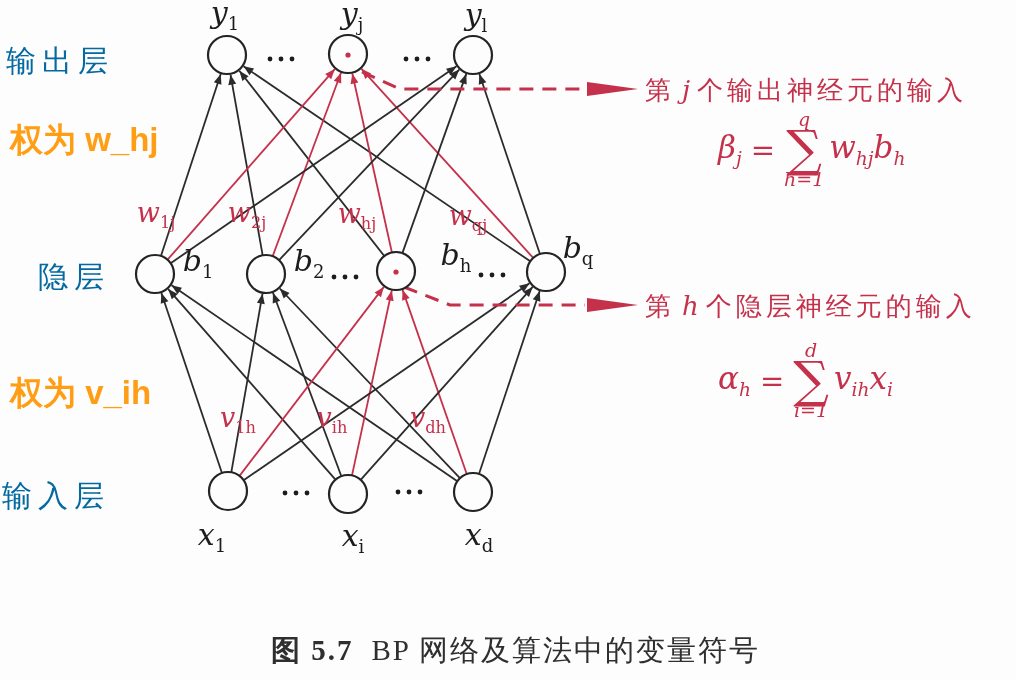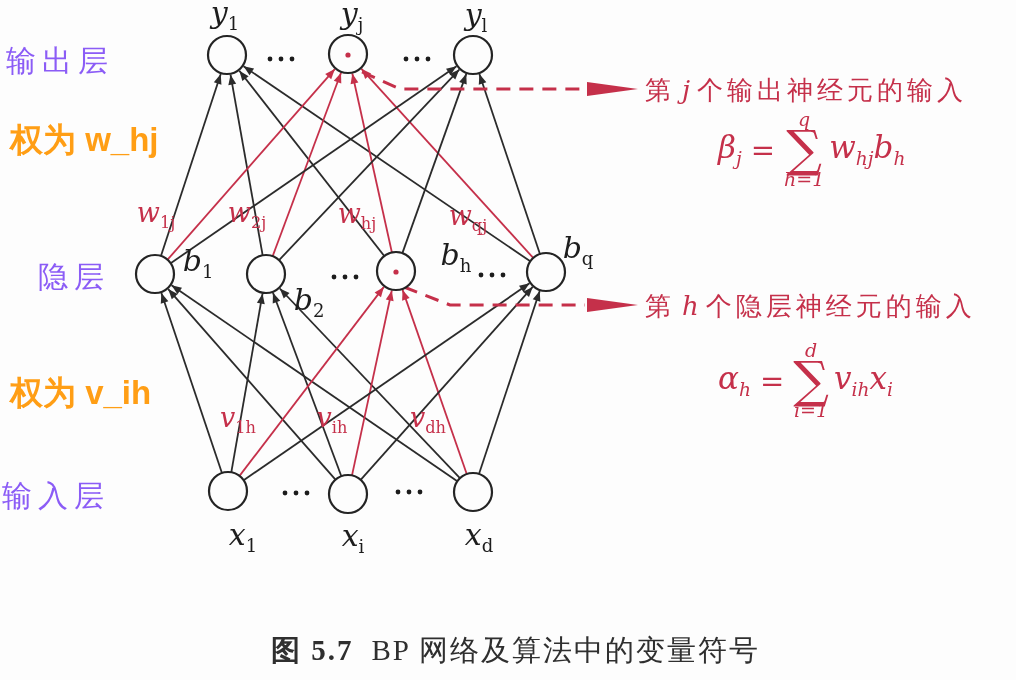--- a/index.html
+++ b/index.html
@@ -8,21 +8,21 @@
     --orange:#ff9e15;
   }
   html,body{margin:0;padding:0;background:#fff;}
   .stage{
     position:relative;width:1016px;height:680px;background:#fdfdfd;
     overflow:hidden;font-family:"Liberation Serif",serif;
   }
   svg.netsvg{position:absolute;left:0;top:0;width:1016px;height:680px;}
   
   .layer-label{
-    position:absolute;font-size:30px;letter-spacing:6px;color:#8b5cf6;
+    position:absolute;font-size:30px;letter-spacing:6px;color:#0369a1;
     font-family:"Liberation Serif",serif;white-space:nowrap;text-align:right;
   }
   
   .note{
     position:absolute;font-family:"Liberation Sans",sans-serif;
     font-weight:bold;font-size:33px;color:var(--orange);white-space:nowrap;
   }
   
   .node-label,.weight-label{
     position:absolute;transform:translate(-50%,-50%);
@@ -144,24 +144,24 @@
       <circle cx="398" cy="492" r="2.4" fill="#1c1c1c"></circle>
       <circle cx="409" cy="492" r="2.4" fill="#1c1c1c"></circle>
       <circle cx="420" cy="492" r="2.4" fill="#1c1c1c"></circle>
     </svg>
 
   <div id="labels">
       <div class="node-label" style="left: 225px; top: 15px;"><i>y</i><sub>1</sub></div>
       <div class="node-label" style="left: 352px; top: 16px;"><i>y</i><sub>j</sub></div>
       <div class="node-label" style="left: 476px; top: 17px;"><i>y</i><sub>l</sub></div>
       <div class="node-label" style="left: 198px; top: 263px; text-align: center;"><i>b</i><sub>1</sub></div>
-      <div class="node-label" style="left: 309px; top: 263px; margin-top: 39px;"><i>b</i><sub>2</sub></div>
+      <div class="node-label" style="left: 309px; top: 263px;"><i>b</i><sub>2</sub></div>
       <div class="node-label" style="left: 456px; top: 257px;"><i>b</i><sub>h</sub></div>
       <div class="node-label" style="left: 578px; top: 250px;"><i>b</i><sub>q</sub></div>
-      <div class="node-label" style="left: 243px; top: 537px; text-align: center;"><i>x</i><sub>1</sub></div>
+      <div class="node-label" style="left: 212px; top: 537px; text-align: center;"><i>x</i><sub>1</sub></div>
       <div class="node-label" style="left: 353px; top: 538px;"><i>x</i><sub>i</sub></div>
       <div class="node-label" style="left: 479px; top: 537px;"><i>x</i><sub>d</sub></div>
       <div class="weight-label" style="left: 156px; top: 215px;"><i>w</i><sub>1j</sub></div>
       <div class="weight-label" style="left: 247px; top: 215px;"><i>w</i><sub>2j</sub></div>
       <div class="weight-label" style="left: 357px; top: 216px;"><i>w</i><sub>hj</sub></div>
       <div class="weight-label" style="left: 468px; top: 218px;"><i>w</i><sub>qj</sub></div>
       <div class="weight-label" style="left: 238px; top: 420px;"><i>v</i><sub>1h</sub></div>
       <div class="weight-label" style="left: 332px; top: 420px;"><i>v</i><sub>ih</sub></div>
       <div class="weight-label" style="left: 428px; top: 420px;"><i>v</i><sub>dh</sub></div>
     </div>

